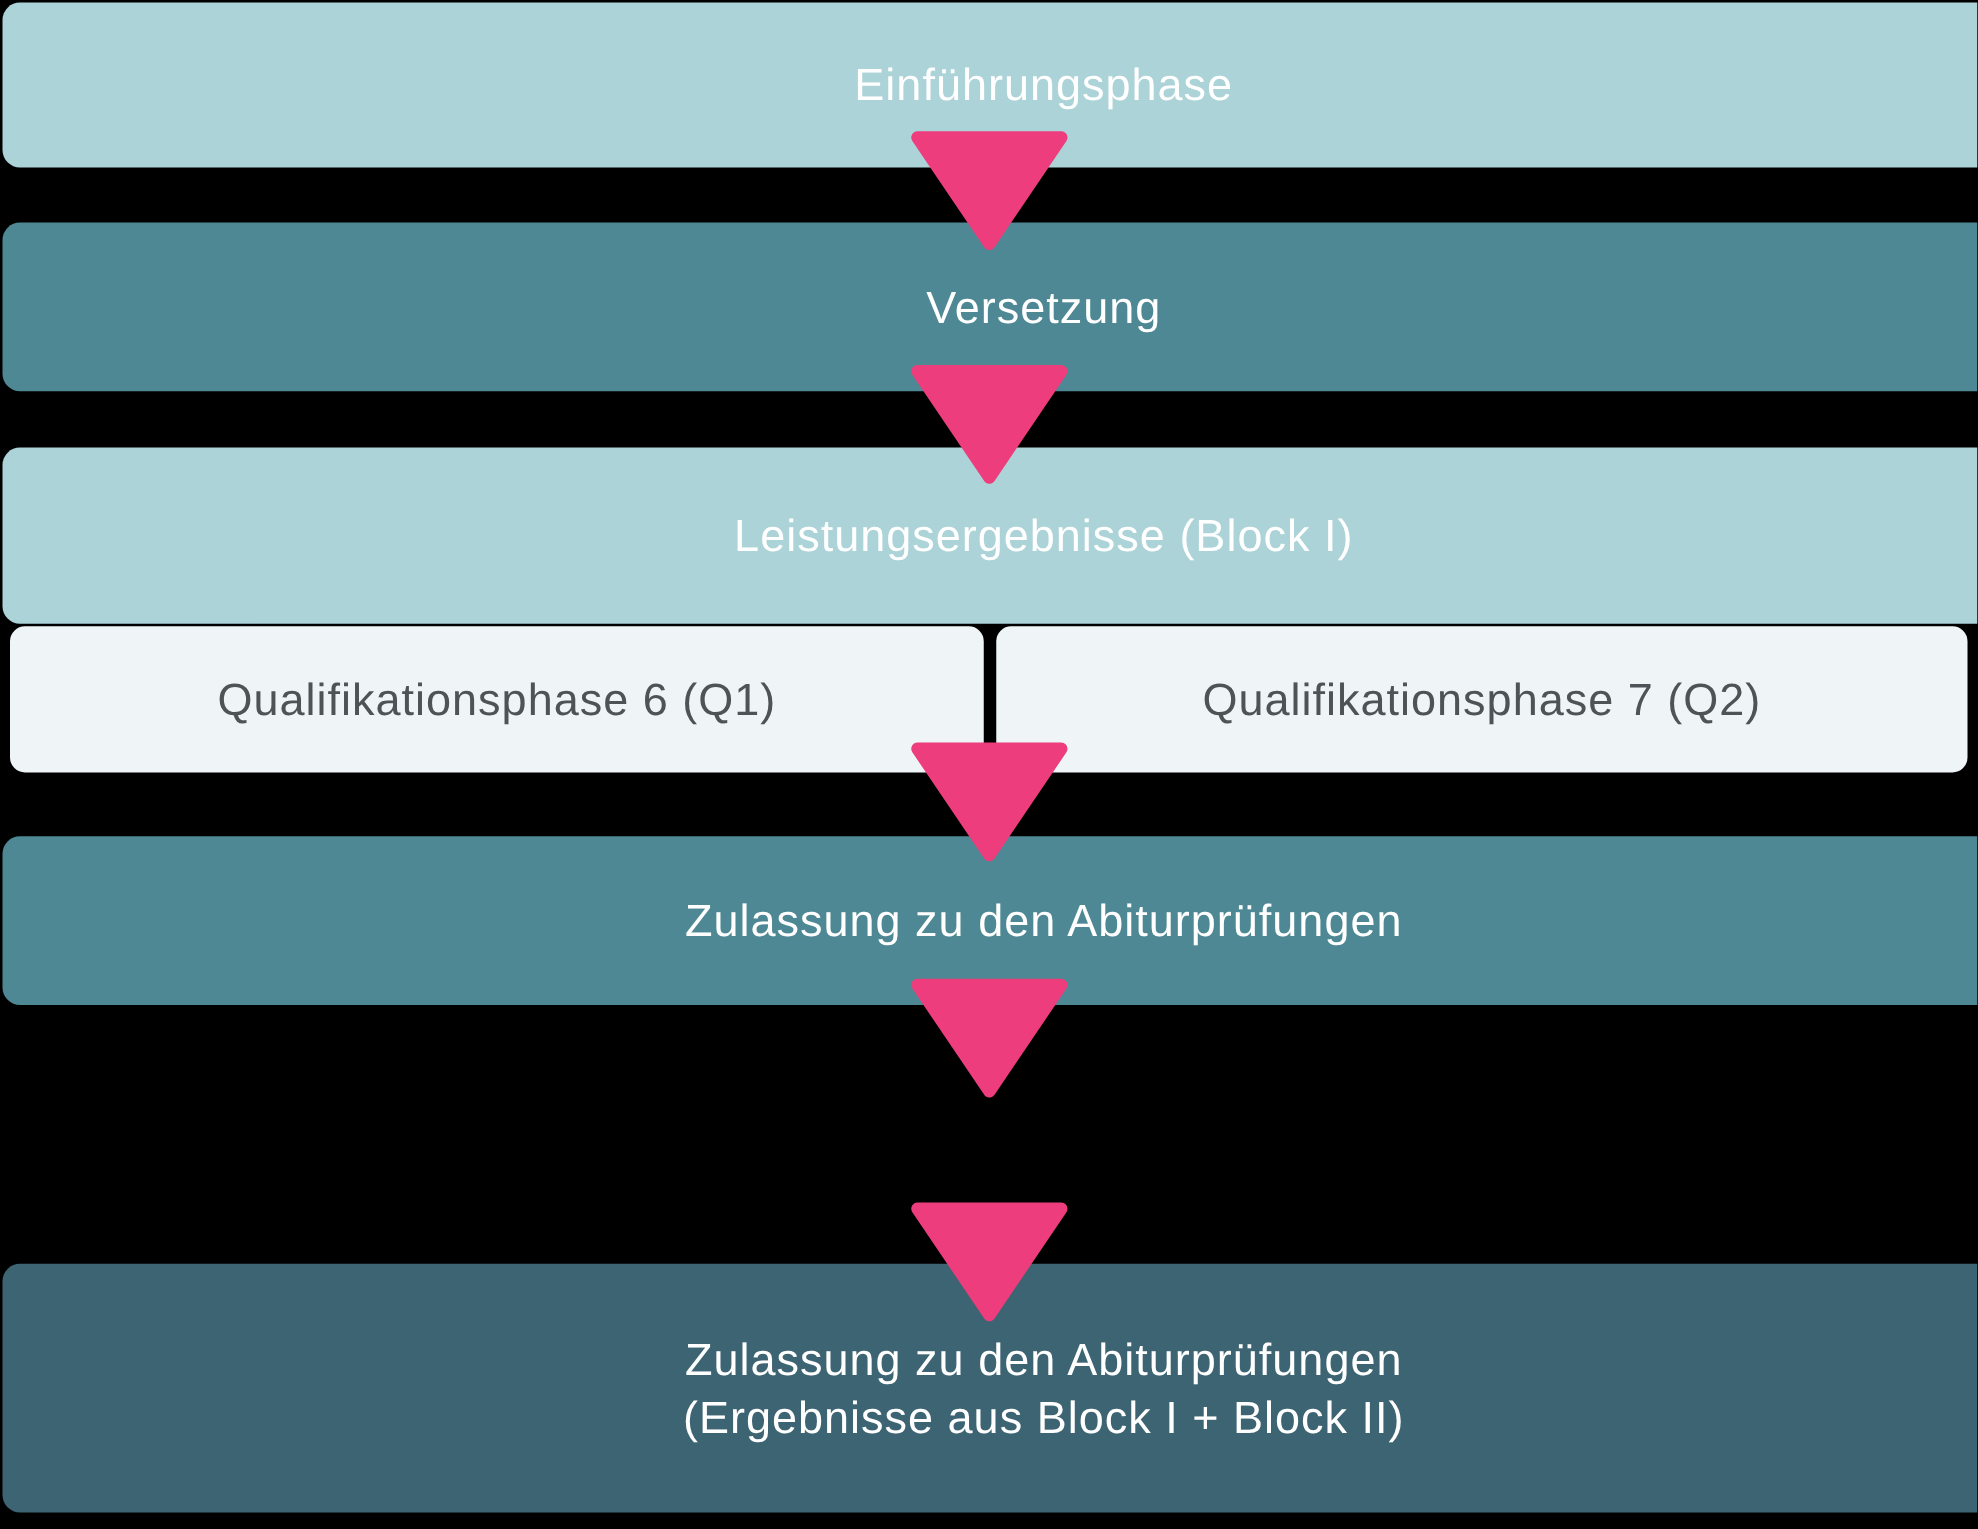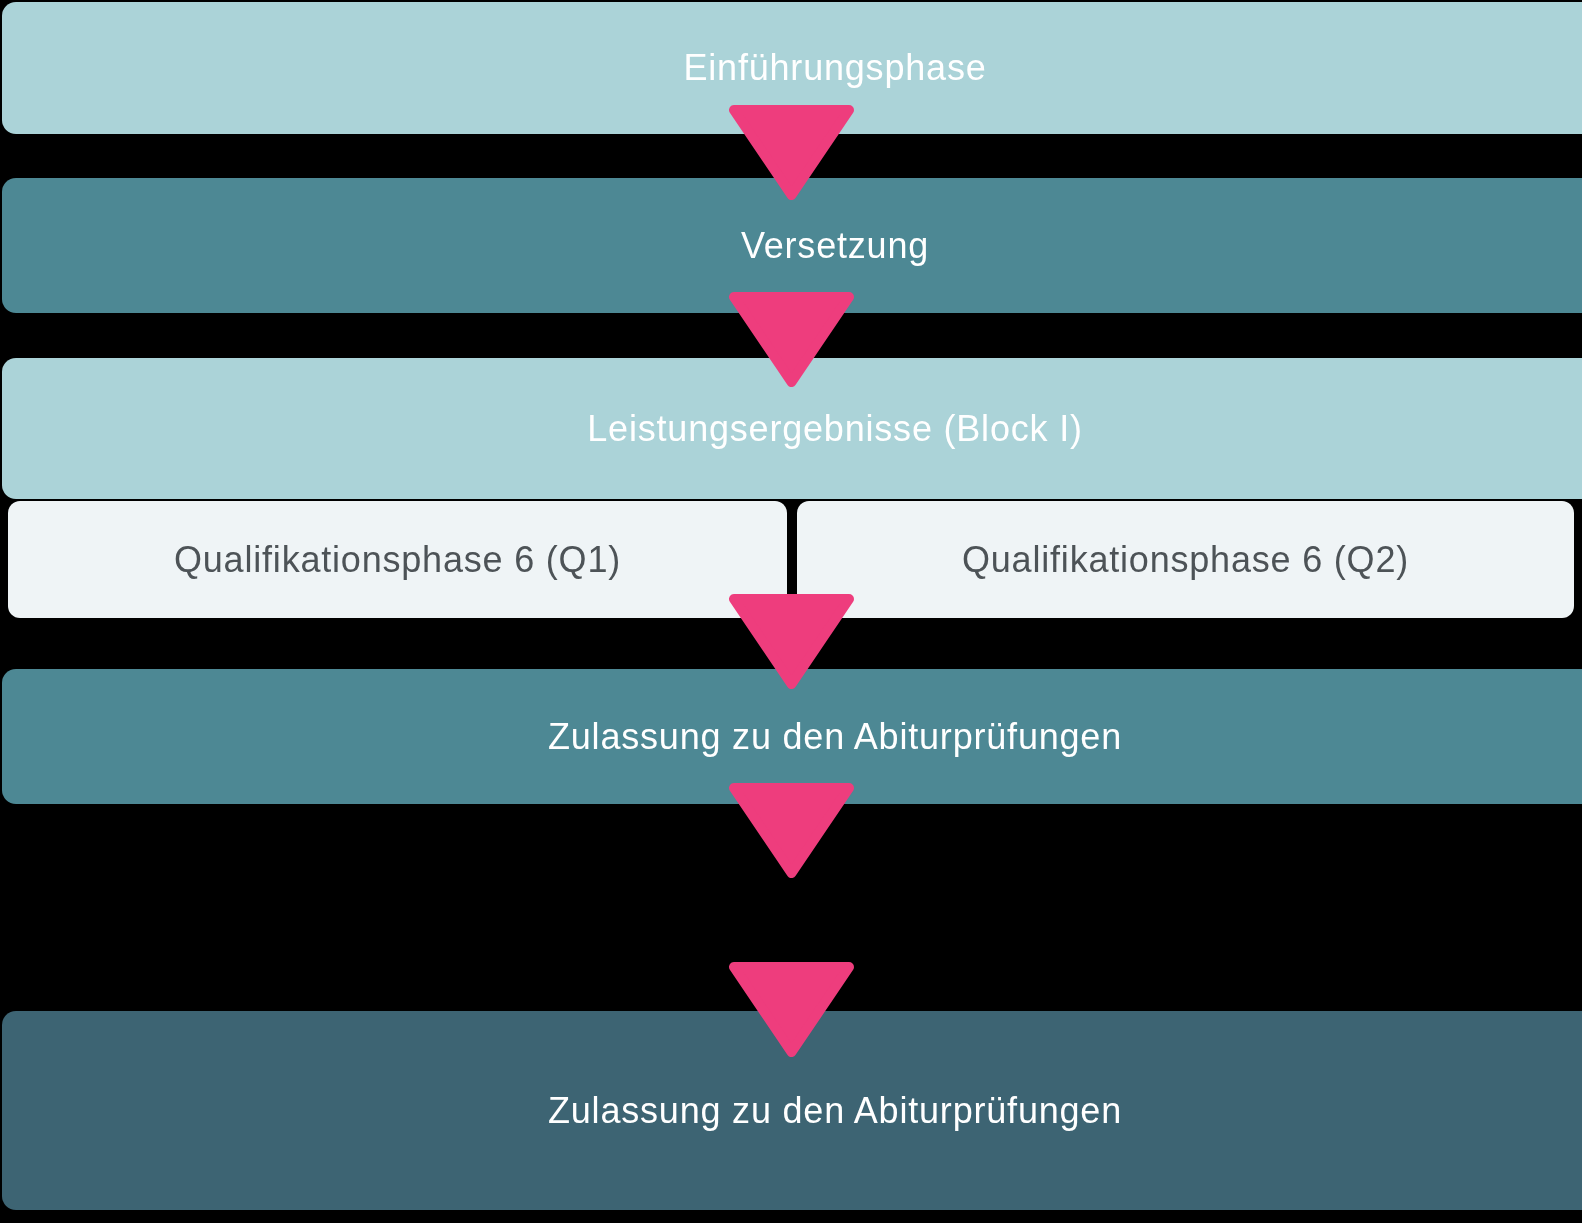--- a/index.html
+++ b/index.html
@@ -81,30 +81,31 @@
 
   <div class="band light band-3">
     <span>Leistungsergebnisse (Block I)</span>
   </div>
 
   <div class="card card-q1">
     <span>Qualifikationsphase 6 (Q1)</span>
   </div>
 
   <div class="card card-q2">
-    <span>Qualifikationsphase 6 (Q2)</span>
+    <span>Qualifikationsphase 7 (Q2)</span>
   </div>
 
   <div class="band mid band-4">
     <span>Zulassung zu den Abiturprüfungen</span>
   </div>
 
 
   <div class="band dark band-6">
     <span>Zulassung zu den Abiturprüfungen</span>
+    <span>(Ergebnisse aus Block I + Block II)</span>
   </div>
 
   <div class="arrow arrow-1">
     <svg viewBox="0 0 127 97" aria-hidden="true">
         <polygon points="6,6 121,6 63.5,91" fill="currentColor" stroke="currentColor" stroke-width="10" stroke-linejoin="round"></polygon>
       </svg>
   </div>
   <div class="arrow arrow-2">
     <svg viewBox="0 0 127 97" aria-hidden="true">
         <polygon points="6,6 121,6 63.5,91" fill="currentColor" stroke="currentColor" stroke-width="10" stroke-linejoin="round"></polygon>

